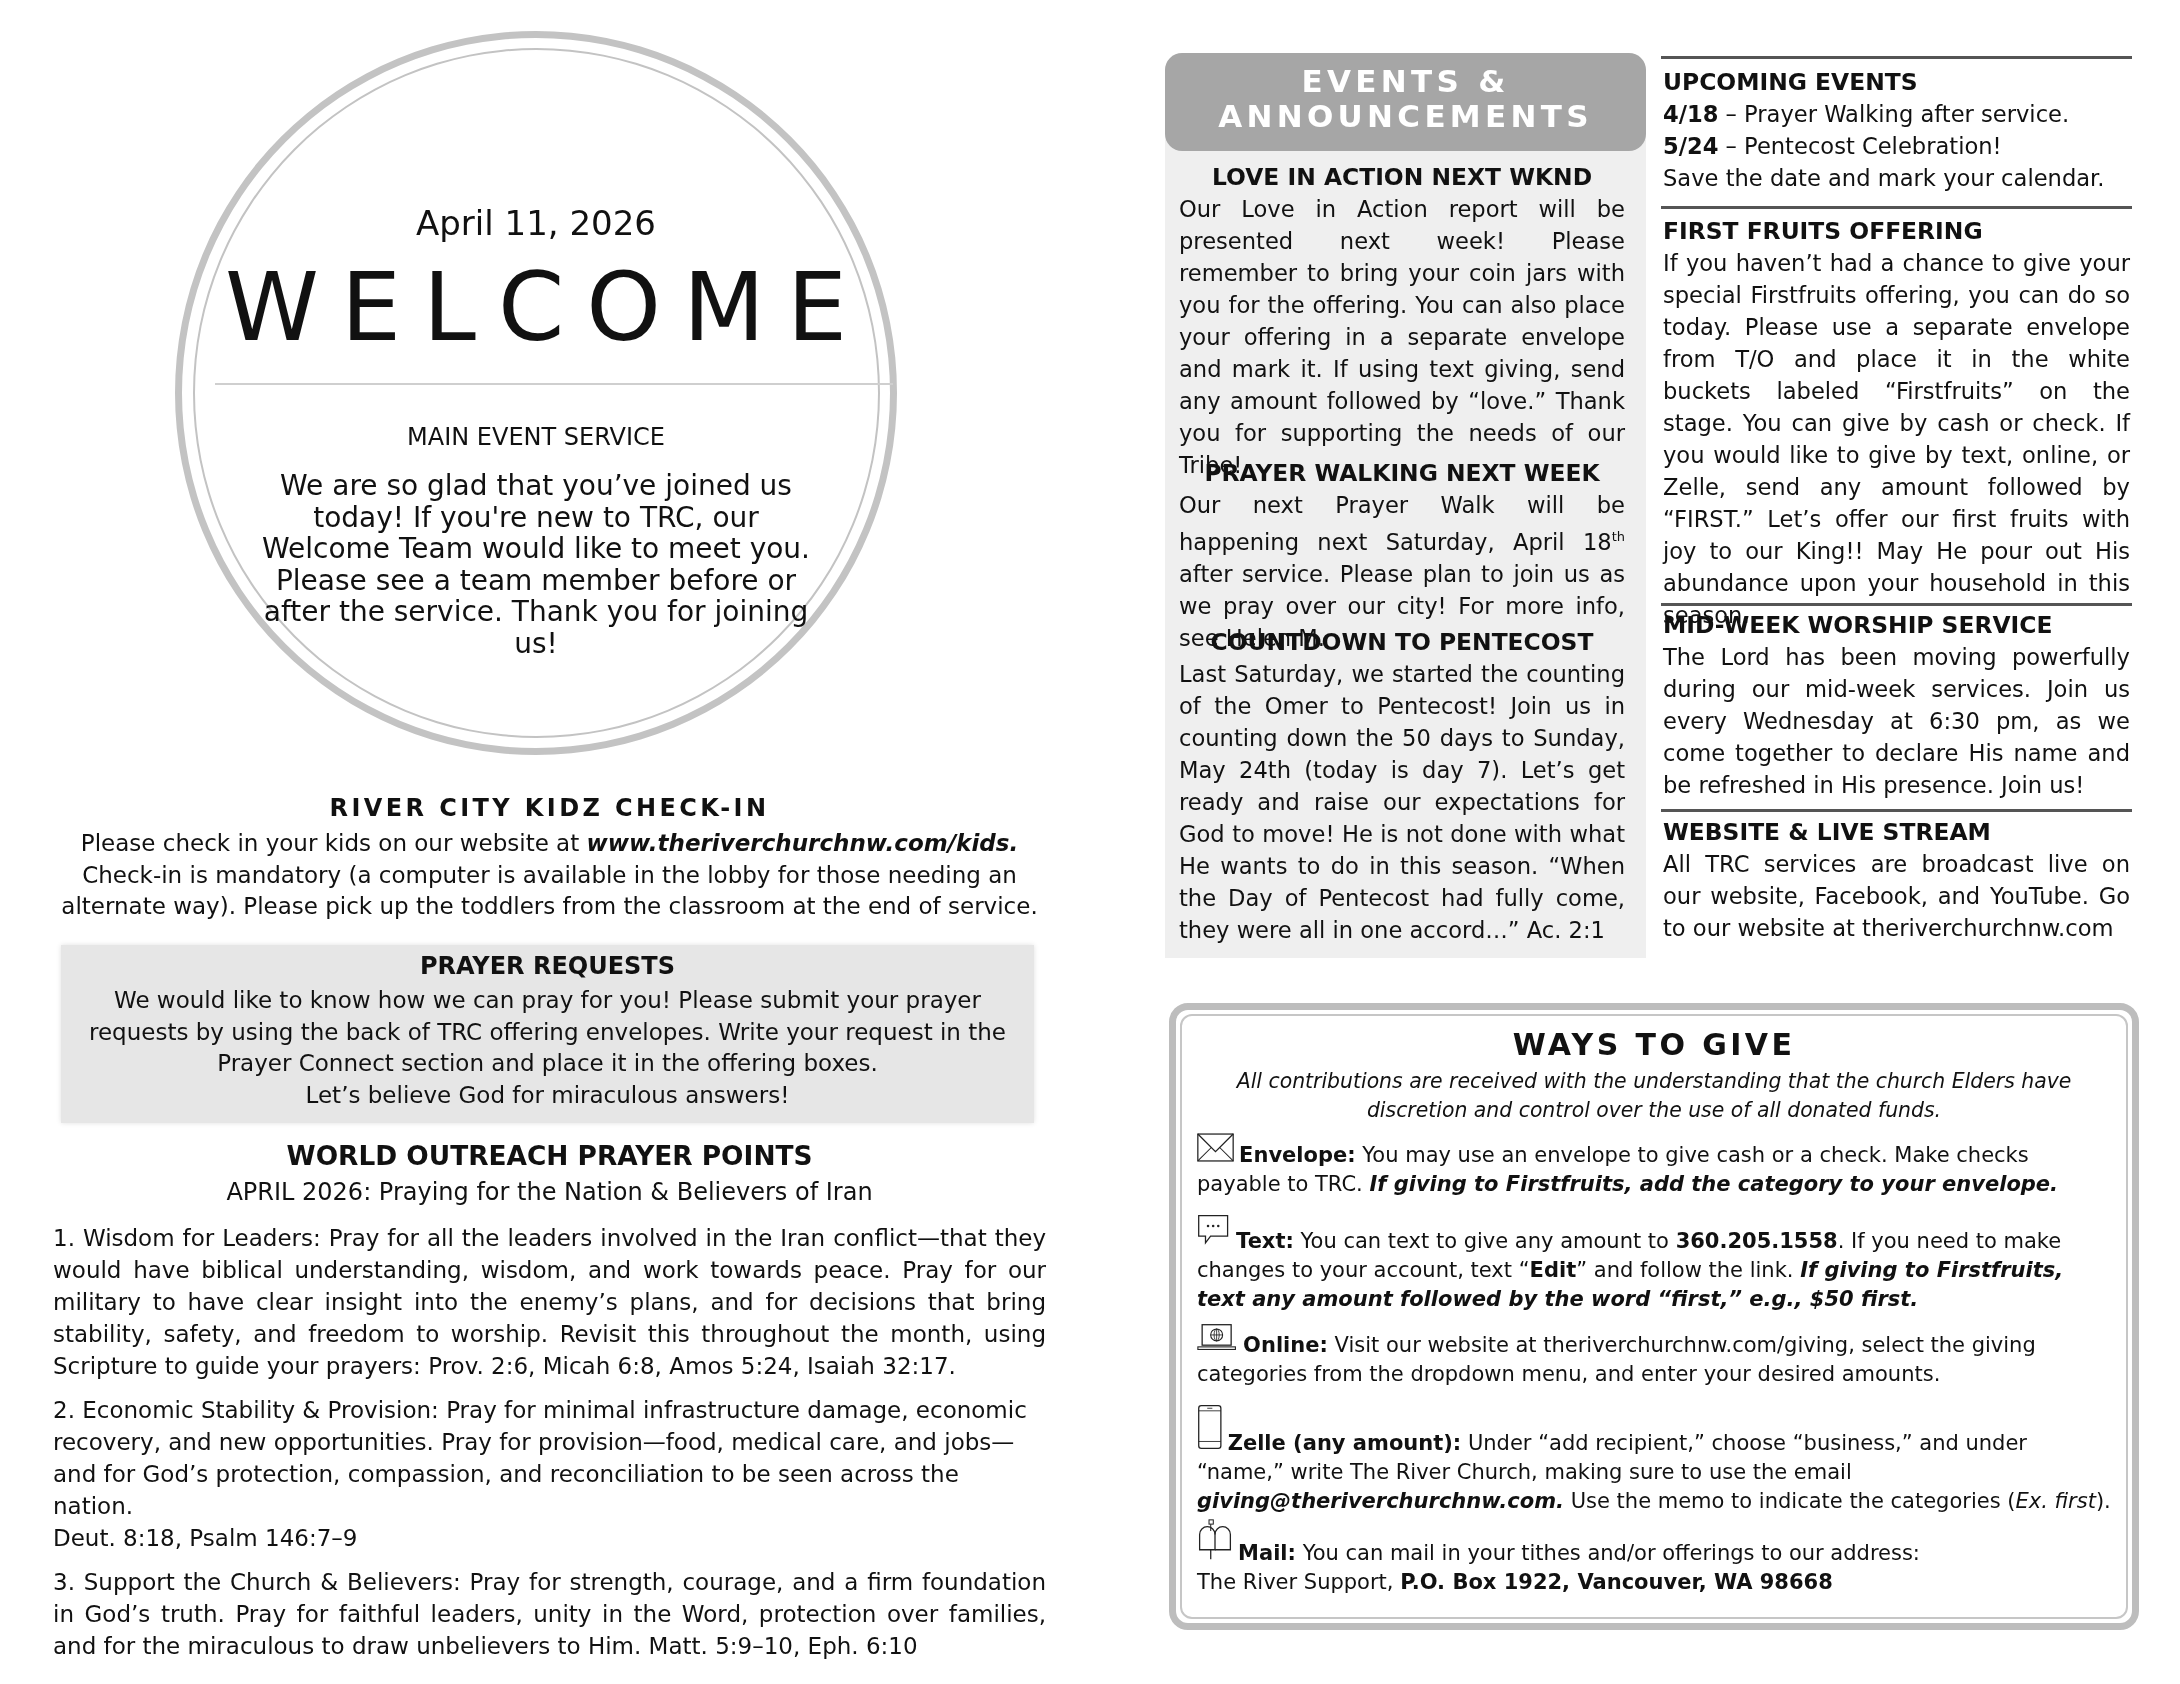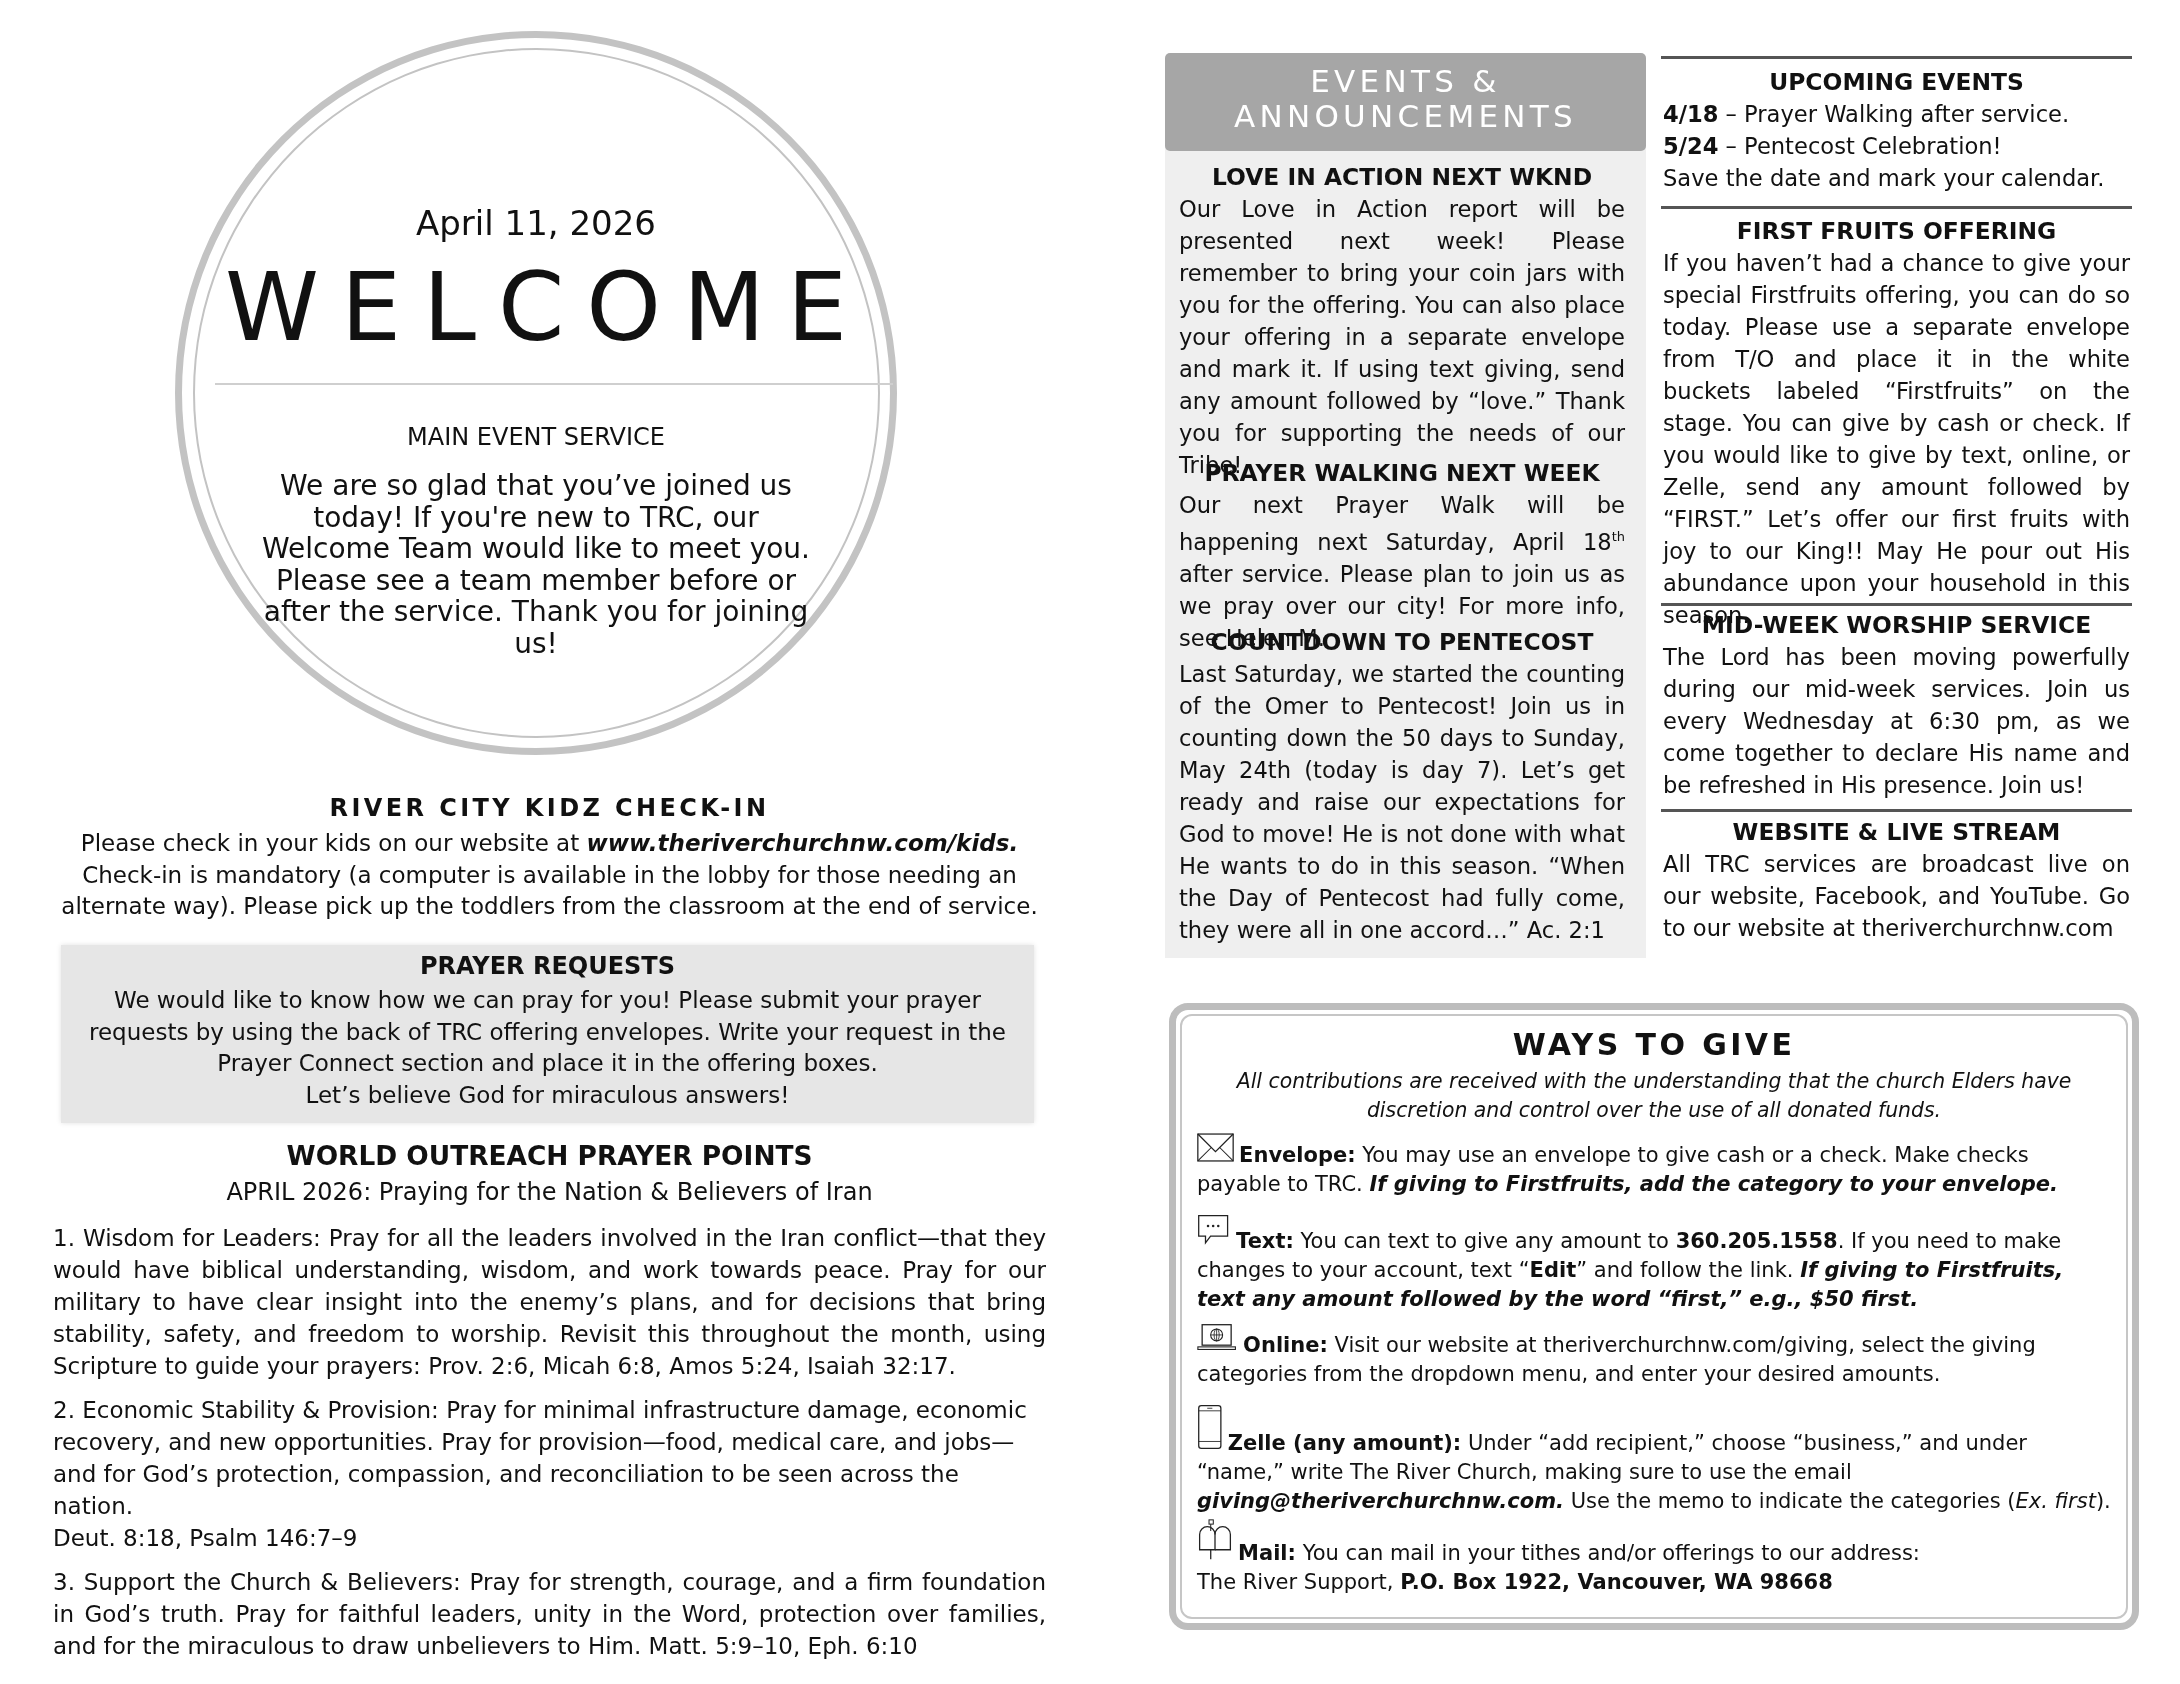--- a/index.html
+++ b/index.html
@@ -30,32 +30,32 @@
 
   
   #wo-title { left: 34px; top: 1140px; width: 1031px; font-size: 26.4px; font-weight: bold; text-align: center; }
   #wo-sub { left: 34px; top: 1178px; width: 1031px; font-size: 24px; text-align: center; }
   #wo-points { left: 53px; top: 1222px; width: 993px; font-size: 23px; line-height: 32px; }
   #wo-points p { text-align: justify; margin-bottom: 12px; }
   #wo-points p.ragged { text-align: left; }
 
   
   #events-panel { left: 1165px; top: 128px; width: 481px; height: 830px; background: #efefef; }
-  #events-header { left: 1165px; top: 53px; width: 481px; height: 98px; background: #a6a6a6; border-radius: 5px; color: #fff; font-weight: normal; font-size: 31px; letter-spacing: 4.3px; line-height: 35px; text-align: center; padding-top: 11px; }
+  #events-header { left: 1165px; top: 53px; width: 481px; height: 98px; background: #a6a6a6; border-radius: 17px; color: #fff; font-weight: bold; font-size: 31px; letter-spacing: 4.3px; line-height: 35px; text-align: center; padding-top: 11px; }
   .ev-col { left: 1179px; width: 446px; font-size: 22.6px; line-height: 32px; }
   .ev-h { font-weight: bold; font-size: 23.4px; text-align: center; }
   .ev-p { text-align: justify; }
   #ev-love { top: 161px; }
   #ev-prayer { top: 457px; }
   #ev-countdown { top: 626px; }
 
   
   .rule { left: 1661px; width: 471px; height: 2.6px; background: #555; }
   .rc { left: 1663px; width: 467px; font-size: 22.6px; line-height: 32px; }
-  .rc-h { font-weight: bold; font-size: 23.4px; text-align: center; }
+  .rc-h { font-weight: bold; font-size: 23.4px; text-align: left; }
   .rc-p { text-align: justify; }
   #rc-upcoming { top: 66px; }
   #rc-firstfruits { top: 215px; }
   #rc-midweek { top: 609px; }
   #rc-website { top: 816px; }
 
   
   #wtg-outer { left: 1169px; top: 1003px; width: 970px; height: 627px; border: 7.7px solid #bdbdbd; border-radius: 19px; }
   #wtg-inner { left: 1180px; top: 1014px; width: 948px; height: 605px; border: 2.6px solid #c6c6c6; border-radius: 12px; }
   #wtg-title { left: 1180px; top: 1027px; width: 948px; font-size: 30px; font-weight: bold; letter-spacing: 3.4px; text-align: center; }

